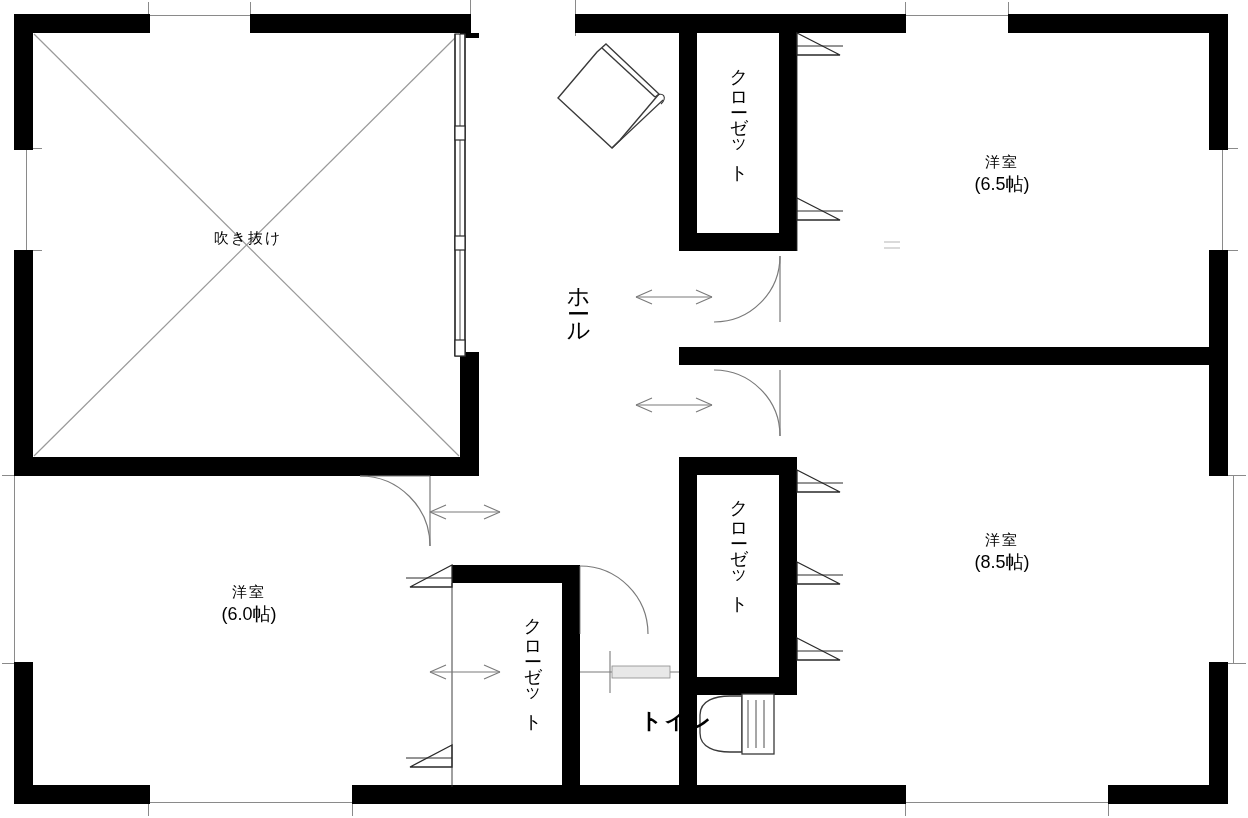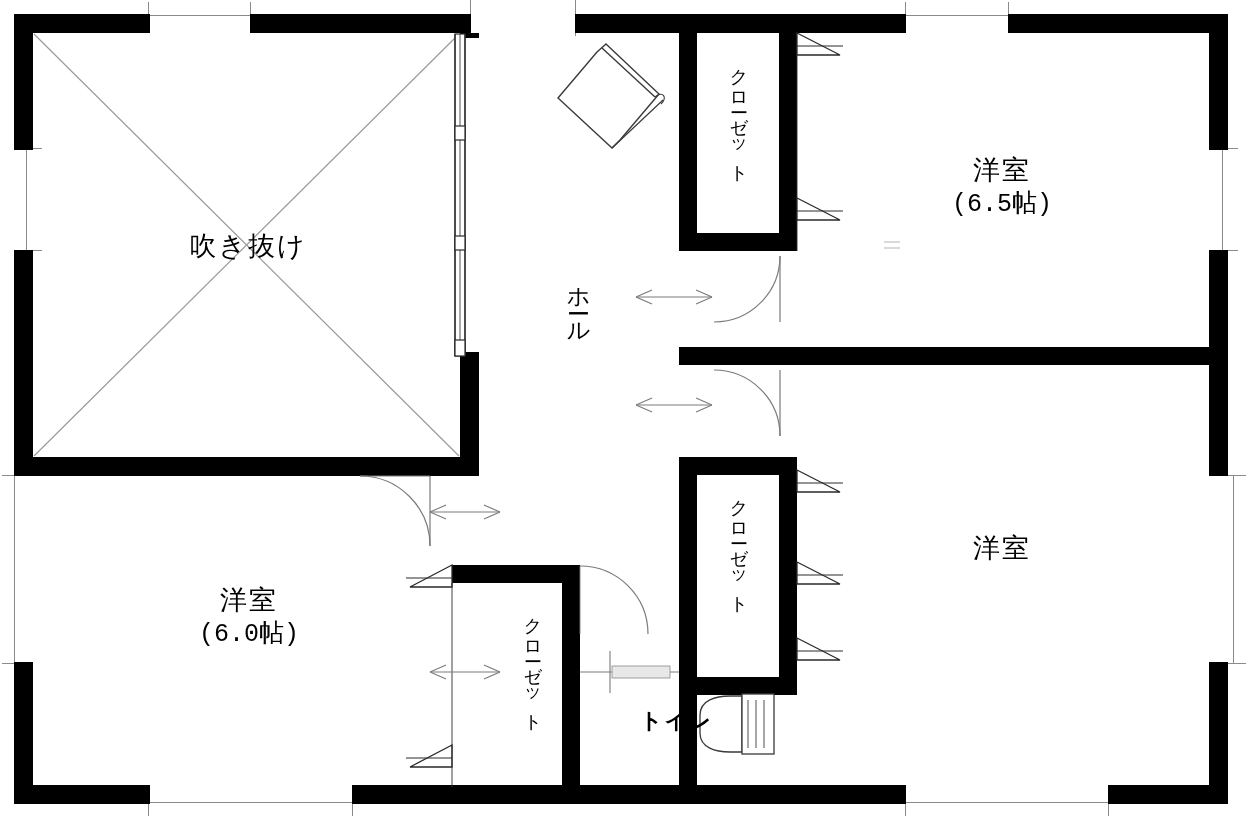--- a/index.html
+++ b/index.html
@@ -1,22 +1,22 @@
 <!DOCTYPE html>
 <html><head>
 <meta charset="utf-8">
 <style>
   html,body{margin:0;padding:0;background:#ffffff;}
   body{width:1248px;height:818px;overflow:hidden;font-family:"Liberation Sans","DejaVu Sans",sans-serif;}
   #plan{position:relative;width:1248px;height:818px;background:#fff;}
   .wall{position:absolute;background:#000;}
   .thinline{position:absolute;background:#8a8a8a;}
   .room-label{position:absolute;text-align:center;color:#000;line-height:1.35;white-space:nowrap;}
-  .room-label .nm{font-size:27px;letter-spacing:2px;text-align:center;}
-  .room-label .sz{font-size:25px;letter-spacing:0px;font-family:Liberation Mono, monospace;}
+  .room-label .nm{font-size:15px;letter-spacing:2px;text-align:center;}
+  .room-label .sz{font-size:18px;letter-spacing:0px;}
   .vlabel{position:absolute;color:#000;white-space:nowrap;
           writing-mode:vertical-rl;text-orientation:upright;letter-spacing:3px;}
   .vlabel.c{font-size:18px;}
   .vlabel.h{font-size:23px;letter-spacing:4px;}
   .hlabel{position:absolute;color:#000;white-space:nowrap;font-size:22px;letter-spacing:2px;}
   svg.ov{position:absolute;left:0;top:0;width:1248px;height:818px;pointer-events:none;}
 </style>
 </head>
 <body>
 
@@ -203,20 +203,21 @@
     <div class="nm">吹き抜け</div>
   </div>
 
   <div class="room-label" style="left:902px;top:152px;width:200px;">
     <div class="nm">洋室</div>
     <div class="sz">(6.5帖)</div>
   </div>
 
   <div class="room-label" style="left:902px;top:530px;width:200px;">
     <div class="nm">洋室</div>
+    <div class="sz">(8.5帖)</div>
   </div>
 
   <div class="room-label" style="left:149px;top:582px;width:200px;">
     <div class="nm">洋室</div>
     <div class="sz">(6.0帖)</div>
   </div>
 
   <div class="vlabel c" style="left:727px;top:56px;">クローゼット</div>
   <div class="vlabel h" style="left:564px;top:272px;">ホール</div>
   <div class="vlabel c" style="left:727px;top:487px;">クローゼット</div>

